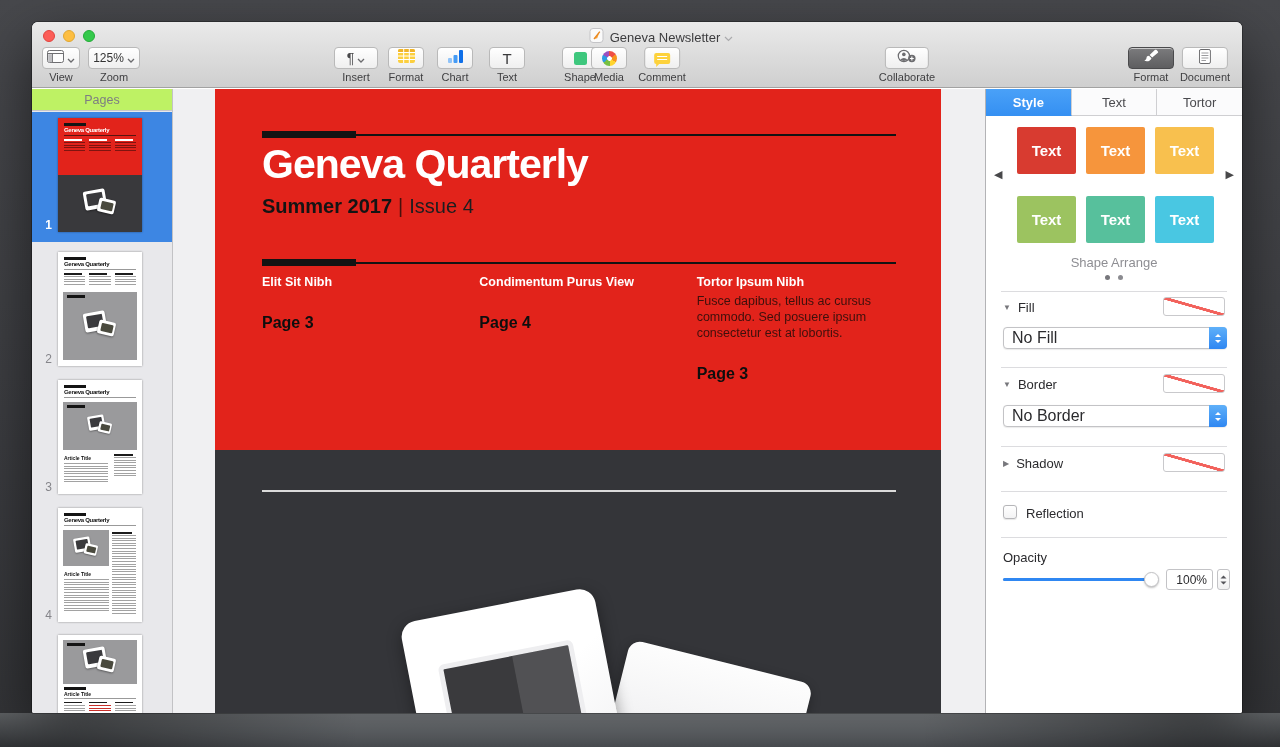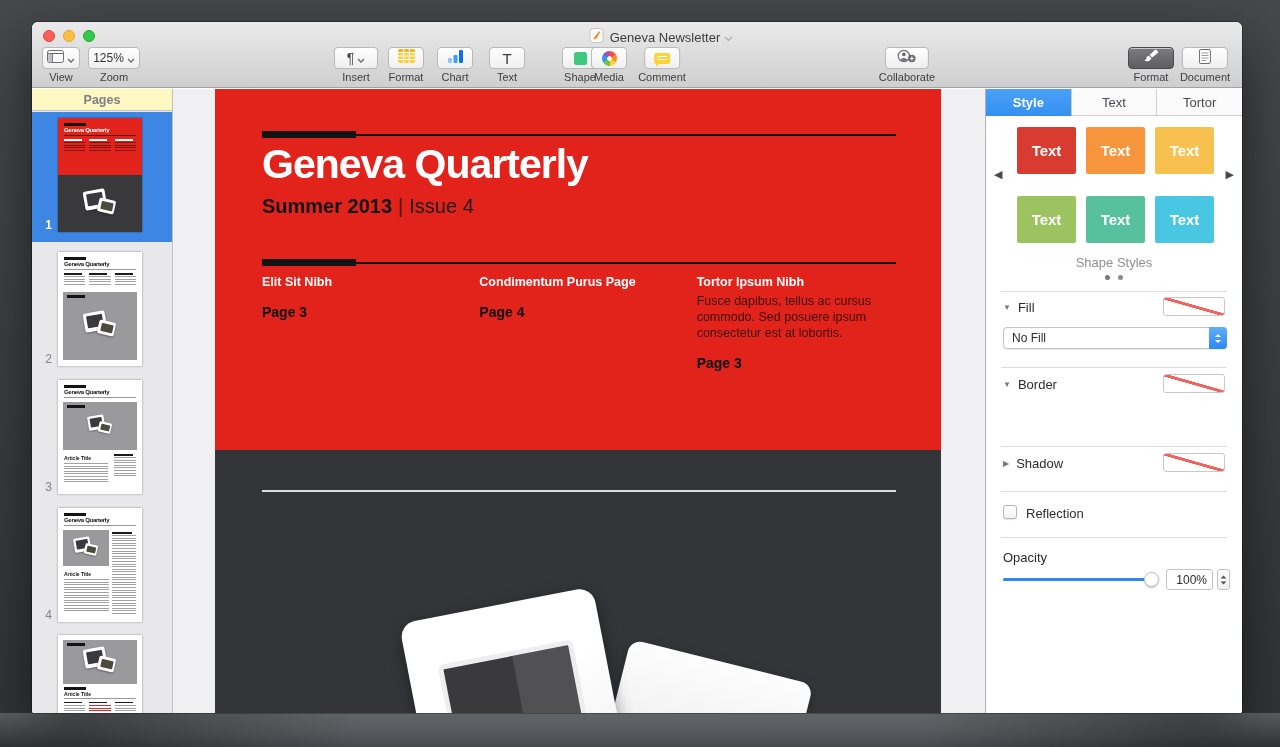--- a/index.html
+++ b/index.html
@@ -37,22 +37,22 @@
   .media-wheel{width:15px;height:15px;border-radius:50%;display:block;
     background:radial-gradient(circle,#fff 0 2px,rgba(255,255,255,0) 2.6px),
     conic-gradient(#ef4f45 0 16%,#f7931e 0 33%,#ffd42e 0 50%,#77c043 0 66%,#2e9ae0 0 83%,#9a50c0 0 100%);}
   .cmt-bubble{width:16px;height:11px;background:#fdd23c;border-radius:2px;position:relative;display:block;}
   .cmt-bubble:before{content:"";position:absolute;left:3px;top:3px;width:10px;height:1.5px;background:#fff;box-shadow:0 3px 0 #fff;}
   .cmt-bubble:after{content:"";position:absolute;left:2px;bottom:-3px;border:3px solid transparent;border-top-color:#fdd23c;border-left-color:#fdd23c;}
   
   .content{position:absolute;top:67px;left:0;right:0;bottom:0;}
   
   .sidebar{position:absolute;left:0;top:0;bottom:0;width:141px;background:#e8e8eb;border-right:1px solid #c2c2c5;overflow:hidden;}
-  .sidebar-header{height:22px;background:#fef9c3;border-bottom:1px solid #c6c6c9;text-align:center;
-    font-size:12.5px;font-weight:bold;color:#7d7d82;line-height:22px;}
+  .sidebar-header{height:22px;background:#bef264;border-bottom:1px solid #c6c6c9;text-align:center;
+    font-size:12.5px;font-weight:normal;color:#7d7d82;line-height:22px;}
   .sel-band{position:absolute;left:0;width:100%;height:130px;background:#3d86e3;}
   .pnum{position:absolute;left:4px;width:16px;text-align:right;font-size:12px;color:#85858a;}
   .pnum.sel{color:#fff;font-weight:bold;}
   .th{position:absolute;left:26px;width:84px;height:114px;background:#fff;box-shadow:0 0 2px rgba(0,0,0,.4);overflow:hidden;font-weight:normal;}
   .th .pad{padding:5px 6px 0 6px;}
   .th .bar{display:block;height:2.5px;width:22px;background:#141414;}
   .th .mast{font-size:6px;font-weight:bold;color:#111;letter-spacing:-.3px;line-height:7px;margin-top:1.5px;white-space:nowrap;}
   .th .mast.wt{color:#fff;}
   .th .rule{display:block;height:1px;background:#999;margin-top:1px;}
   .th .rule.dk{background:#5a1410;}
@@ -87,21 +87,21 @@
   .mast-rule .thick{position:absolute;left:0;top:0;width:94px;height:7px;background:#131313;}
   .mast-rule .thin{position:absolute;left:94px;right:0;top:2.5px;height:2px;background:#131313;}
   .doc-title{position:absolute;left:47px;top:53px;font-size:41px;font-weight:bold;color:#fff;letter-spacing:-1px;line-height:44px;}
   .issue-line{position:absolute;left:47px;top:106px;font-size:20px;color:#1d1d1f;}
   .issue-line b{font-weight:bold;color:#141414;}
   .issue-line .sep{font-weight:300;color:#47100c;padding:0 6px;}
   .news-cols{position:absolute;left:47px;top:186px;width:634px;display:flex;gap:18px;}
   .news-col{flex:1;}
   .news-col h4{margin:0 0 3px 0;font-size:12.5px;font-weight:bold;color:#fff;line-height:15px;}
   .news-col p{margin:0;font-size:12.5px;color:#3d100c;line-height:16px;}
-  .news-col .pref{margin-top:14px;font-size:14px;font-weight:bold;color:#0e0e0e;}
+  .news-col .pref{margin-top:24px;font-size:16px;font-weight:bold;color:#0e0e0e;}
   .page-dark{position:absolute;left:0;top:361px;width:100%;height:339px;background:#343539;overflow:hidden;}
   .dark-rule{position:absolute;left:47px;top:40px;width:634px;height:1.5px;background:#e9e9e9;opacity:.92;}
   .bigslide1{position:absolute;left:205px;top:153px;width:197px;height:240px;border-radius:16px;
     background:linear-gradient(150deg,#ffffff 45%,#ebebed);transform:rotate(-11deg);
     box-shadow:0 5px 16px rgba(0,0,0,.38);z-index:2;}
   .bigslide1 i{position:absolute;left:30px;right:30px;top:48px;bottom:-30px;background:#3a3a3d;
     border:5px solid #eeeef0;border-radius:6px;display:block;}
   .bigslide1 i:after{content:"";position:absolute;left:55%;top:0;width:45%;height:100%;background:rgba(255,255,255,.12);}
   .bigslide2{position:absolute;left:398px;top:210px;width:188px;height:125px;border-radius:12px;
     background:linear-gradient(#fdfdfd,#ebebed);transform:rotate(14deg);
@@ -120,21 +120,21 @@
   .shape-styles-label{position:absolute;top:139px;left:0;width:100%;text-align:center;font-size:13px;color:#8e8e93;}
   .dots{position:absolute;top:159px;left:0;width:100%;display:flex;justify-content:center;gap:8px;}
   .dots i{width:5px;height:5px;border-radius:50%;display:block;}
   .dots .d1{background:#77777c;} .dots .d2{background:#77777c;opacity:.85;}
   .pdiv{position:absolute;left:15px;right:15px;height:1px;background:#dcdcdf;}
   .prow-label{position:absolute;left:17px;font-size:13px;color:#2b2b2e;display:flex;align-items:center;gap:7px;}
   .disc{font-size:8px;color:#77777c;}
   .well{position:absolute;left:177px;width:62px;height:19px;border:1px solid #c9c9cc;border-radius:3px;
     background:linear-gradient(to top right,rgba(0,0,0,0) 45%,#f2625c 46%,#f2625c 54%,rgba(0,0,0,0) 55%),#fff;}
   .dropdown{position:absolute;left:17px;width:224px;height:22px;border:1px solid #c3c3c6;border-radius:4px;
-    background:#fff;font-size:12px;color:#2b2b2e;display:flex;align-items:center;padding-left:8px;
+    background:#fff;font-size:16px;color:#2b2b2e;display:flex;align-items:center;padding-left:8px;
     box-shadow:0 .5px 1px rgba(0,0,0,.08);}
   .dropdown .stepper{position:absolute;right:-1px;top:-1px;width:18px;height:22px;border-radius:0 4px 4px 0;
     background:linear-gradient(#5fb0f9,#2f87f2);display:flex;flex-direction:column;align-items:center;justify-content:center;gap:1px;}
   .stepper svg{display:block;}
   .checkbox{position:absolute;left:17px;width:14px;height:14px;border:1px solid #b6b6b9;border-radius:3px;
     background:linear-gradient(#fff,#f3f3f4);box-shadow:0 .5px 1px rgba(0,0,0,.1);}
   .op-track{position:absolute;left:17px;width:155px;height:3px;border-radius:2px;background:#c4c4c7;}
   .op-fill{position:absolute;left:0;top:0;height:3px;border-radius:2px;background:#2f87f2;}
   .op-thumb{position:absolute;top:-6px;width:15px;height:15px;border-radius:50%;background:#fff;
     border:1px solid #c2c2c5;box-shadow:0 1px 2px rgba(0,0,0,.25);}
@@ -465,33 +465,33 @@
 
       <div class="canvas">
         <div class="page">
           <div class="page-red">
             <div class="mast-rule" style="top:42px">
                 <i class="thick"></i>
                 <i class="thin"></i>
               </div>
             <div class="doc-title">Geneva Quarterly</div>
             <div class="issue-line">
-              <b>Summer 2013</b><span class="sep">|</span><span>Issue 4</span>
+              <b>Summer 2017</b><span class="sep">|</span><span>Issue 4</span>
             </div>
             <div class="mast-rule" style="top:170px">
                 <i class="thick"></i>
                 <i class="thin"></i>
               </div>
             <div class="news-cols">
               <div class="news-col">
                 <h4>Elit Sit Nibh</h4>
                 <div class="pref">Page 3</div>
               </div>
               <div class="news-col">
-                <h4>Condimentum Purus Page</h4>
+                <h4>Condimentum Purus View</h4>
                 <div class="pref">Page 4</div>
               </div>
               <div class="news-col">
                 <h4>Tortor Ipsum Nibh</h4>
                 <p>Fusce dapibus, tellus ac cursus commodo. Sed posuere ipsum consectetur est at lobortis.</p>
                 <div class="pref">Page 3</div>
               </div>
             </div>
           </div>
           <div class="page-dark">
@@ -514,21 +514,21 @@
           <div id="swatches">
               <div class="sw" style="left: 31px; top: 11px; background: rgb(216, 59, 48);">Text</div>
               <div class="sw" style="left: 100px; top: 11px; background: rgb(246, 149, 60);">Text</div>
               <div class="sw" style="left: 169px; top: 11px; background: rgb(248, 192, 78);">Text</div>
               <div class="sw" style="left: 31px; top: 80px; background: rgb(156, 195, 96);">Text</div>
               <div class="sw" style="left: 100px; top: 80px; background: rgb(87, 192, 156);">Text</div>
               <div class="sw" style="left: 169px; top: 80px; background: rgb(73, 199, 226);">Text</div>
             </div>
           <div class="pager" style="left:8px">◀</div>
           <div class="pager" style="right:8px">▶</div>
-          <div class="shape-styles-label">Shape Styles</div>
+          <div class="shape-styles-label">Shape Arrange</div>
           <div class="dots">
               <i class="d1"></i>
               <i class="d2"></i>
             </div>
 
           <div class="pdiv" style="top:175px"></div>
 
           <div class="prow-label" style="top:184px">
             <span class="disc">▼</span>
             <span>Fill</span>
@@ -546,20 +546,31 @@
             </span>
           </div>
 
           <div class="pdiv" style="top:251px"></div>
 
           <div class="prow-label" style="top:261px">
             <span class="disc">▼</span>
             <span>Border</span>
           </div>
           <div class="well" style="top:258px"></div>
+          <div class="dropdown" style="top:289px">
+            <span>No Border</span>
+            <span class="stepper">
+              <svg width="8" height="5">
+                  <path d="M1 4 L4 1 L7 4" fill="#fff"></path>
+                </svg>
+              <svg width="8" height="5">
+                  <path d="M1 1 L4 4 L7 1" fill="#fff"></path>
+                </svg>
+            </span>
+          </div>
 
           <div class="pdiv" style="top:330px"></div>
 
           <div class="prow-label" style="top:340px">
             <span class="disc">▶</span>
             <span>Shadow</span>
           </div>
           <div class="well" style="top:337px"></div>
 
           <div class="pdiv" style="top:375px"></div>

